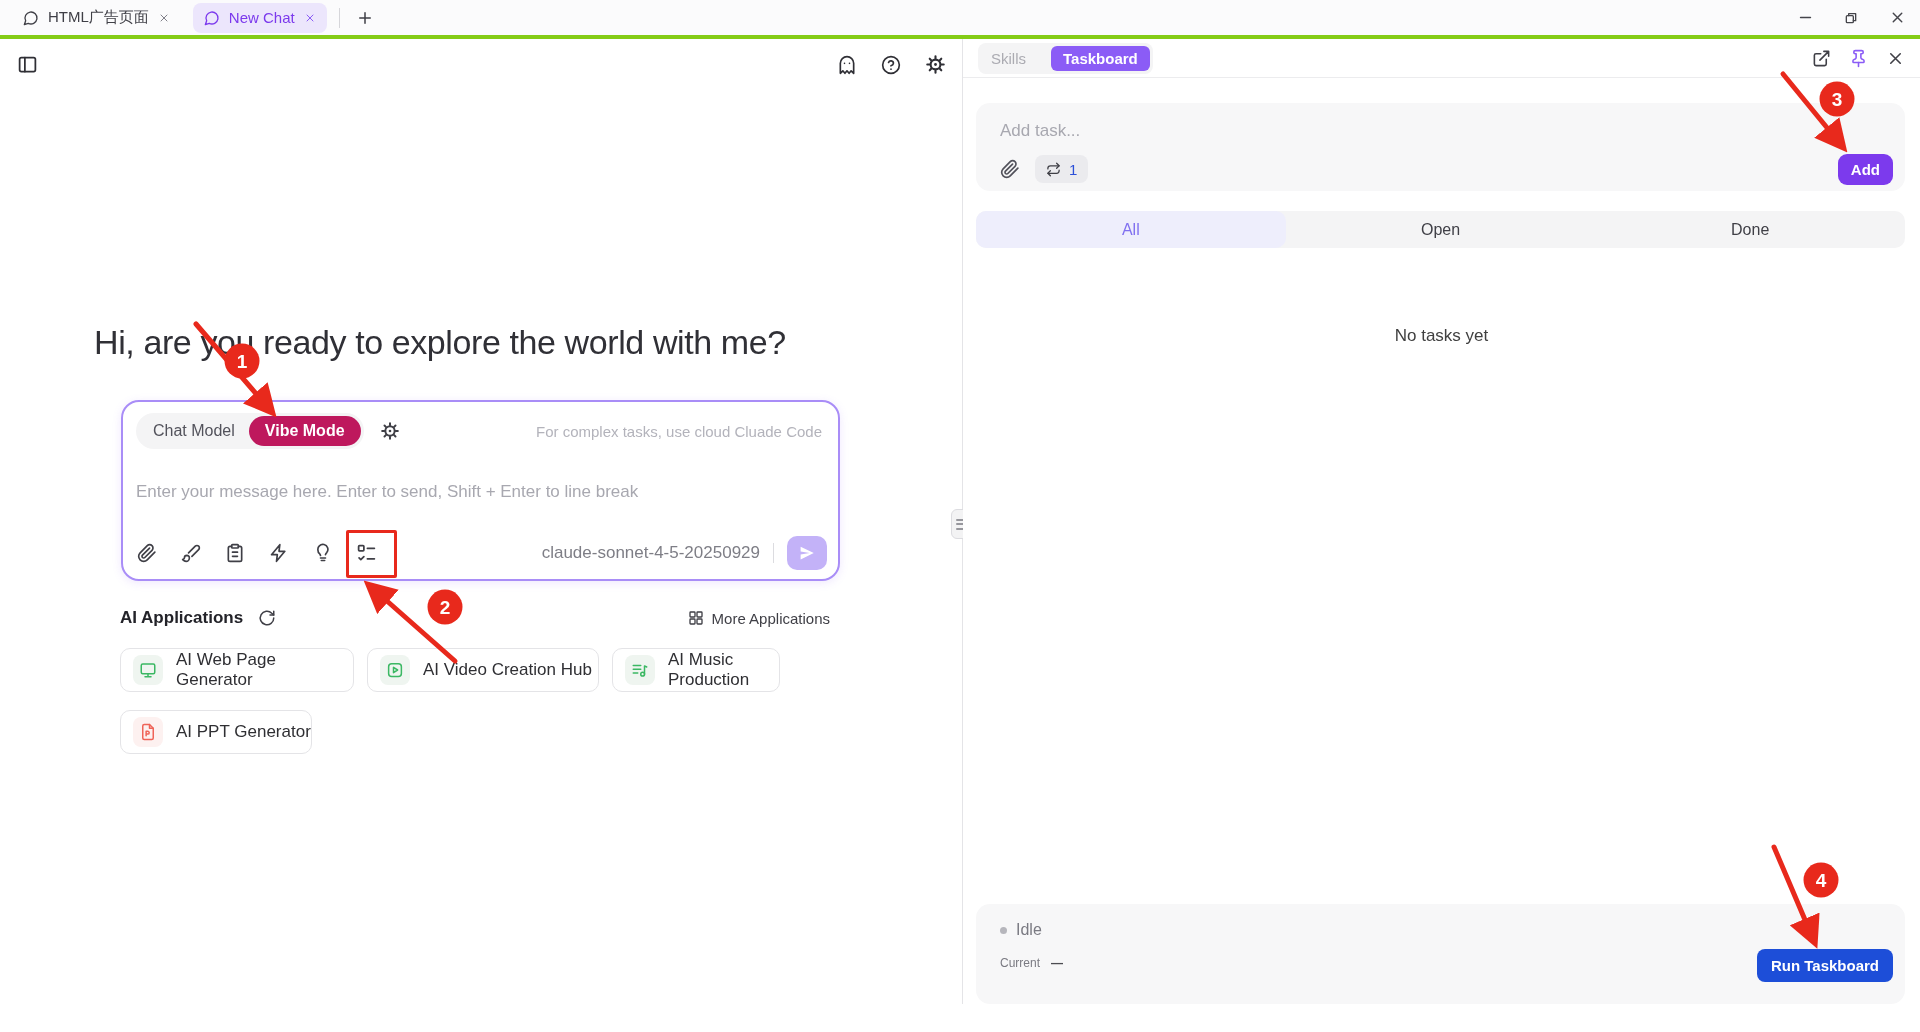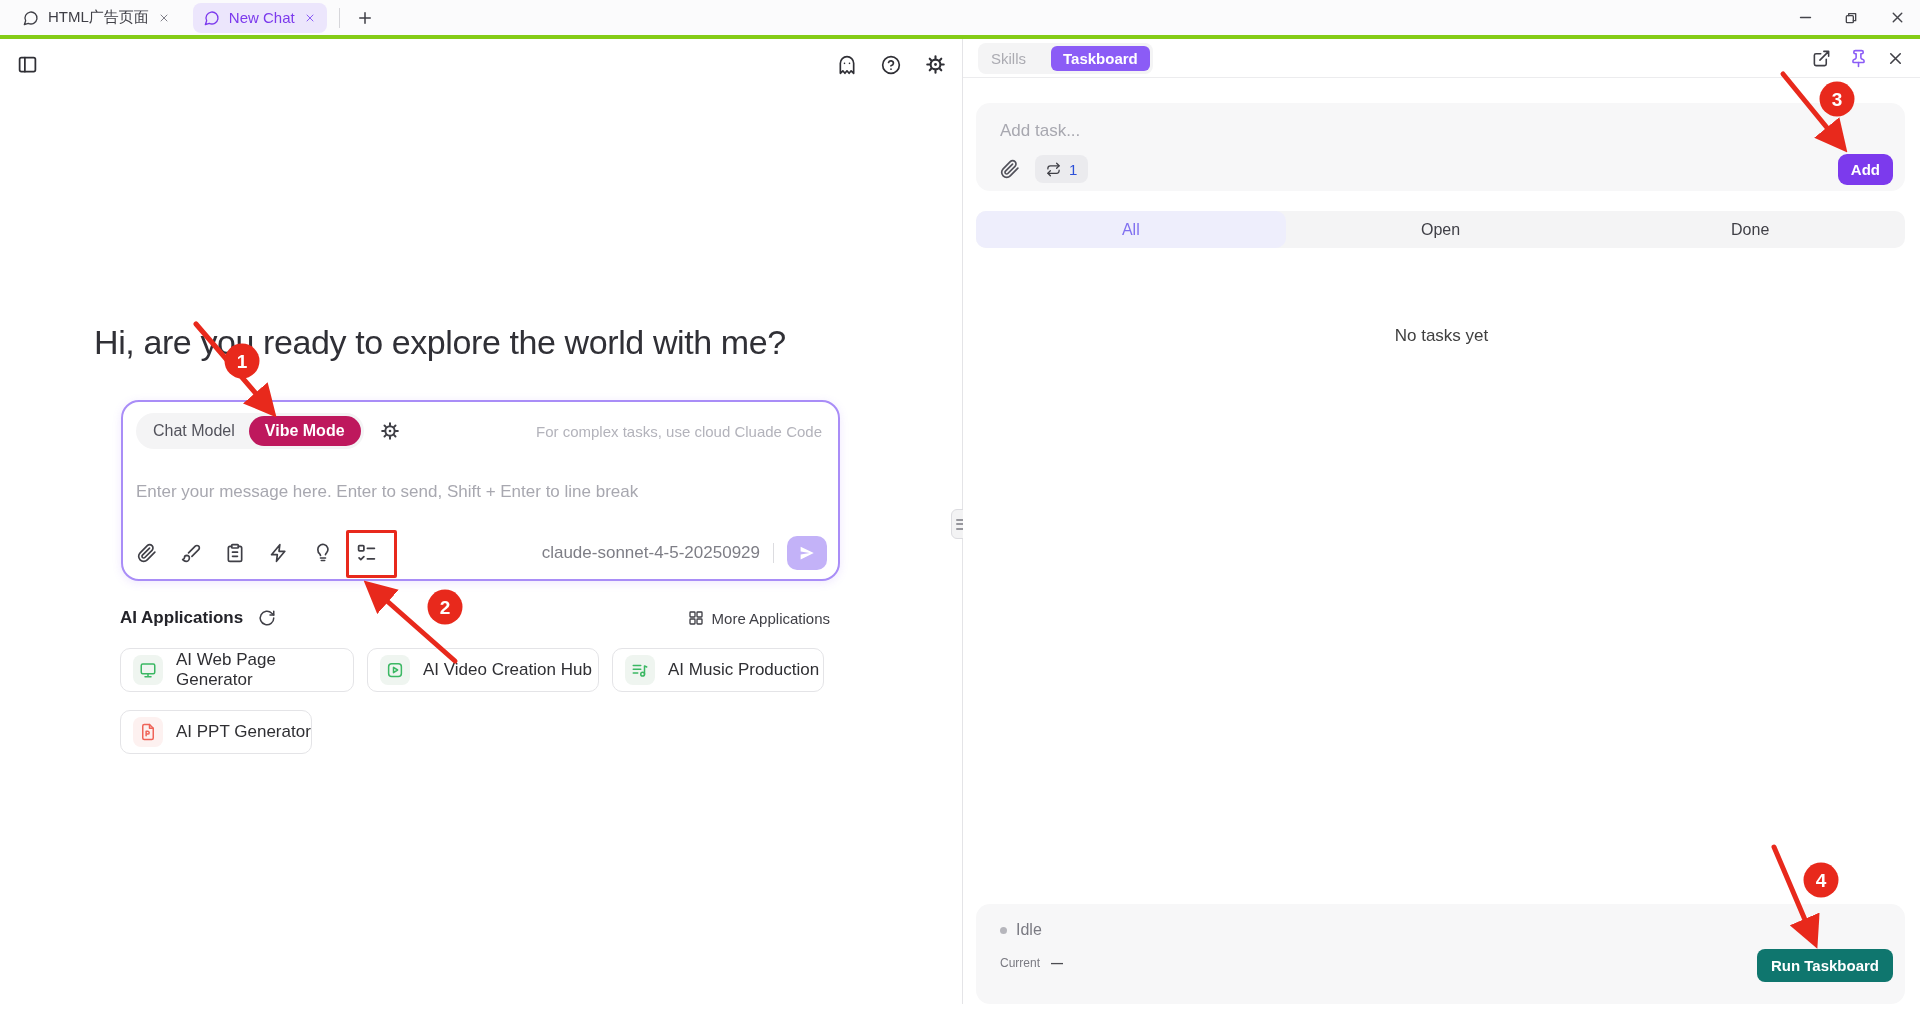--- a/index.html
+++ b/index.html
@@ -54,21 +54,21 @@
   .apps-title{font-size:17px;font-weight:700;color:#232329}
   .apps-refresh{margin-left:15px;color:#3f3f46;display:flex}
   .apps-more{margin-left:auto;display:flex;align-items:center;gap:8px;font-size:15px;color:#3f3f46}
   .app-card{position:absolute;height:44px;background:#fff;border:1px solid #e4e4e7;border-radius:10px;
     display:flex;align-items:center;gap:13px;padding-left:12px;font-size:17px;color:#2f2f33}
   .app-ico{width:30px;height:30px;border-radius:8px;display:flex;align-items:center;justify-content:center;flex:none}
   .app-ico.green{background:#eff5f0;color:#3bb863}
   .app-ico.red{background:#fdf1f0;color:#ef6458}
   .app1{left:120px;top:609px;width:234px}
   .app2{left:367px;top:609px;width:232px}
-  .app3{left:612px;top:609px;width:212px}
+  .app3{left:612px;top:609px;width:168px}
   .app4{left:120px;top:671px;width:192px}
 
   
   .divider{position:absolute;left:962px;top:39px;width:1px;height:965px;background:#e4e4e7}
   .grip{position:absolute;left:951px;top:509px;width:19px;height:30px;background:#f3f3f4;
     border:1px solid #dcdce0;border-radius:6px;display:flex;flex-direction:column;
     align-items:center;justify-content:center;gap:2.5px}
   .grip i{display:block;width:9px;height:2px;background:#97979d;border-radius:1px}
 
   
@@ -100,21 +100,21 @@
   .filter.active{background:#eeeefc;color:#8070f0}
 
   .empty{position:absolute;left:0;right:0;top:287px;text-align:center;font-size:17px;color:#404040}
 
   .status-card{position:absolute;left:13px;top:865px;width:929px;height:100px;background:#f7f7f8;
     border-radius:14px;padding:17px 12px 14px 24px}
   .idle-row{display:flex;align-items:center;gap:9px;font-size:16px;color:#7a7a82}
   .idle-dot{width:7px;height:7px;border-radius:50%;background:#b6b6bc}
   .current-row{margin-top:17px;display:flex;align-items:flex-start;gap:11px;font-size:12px;color:#7a7a82}
   .current-dash{color:#4c4c52;font-weight:700}
-  .run-btn{position:absolute;right:12px;bottom:22px;background:#0f766e;color:#fff;font-size:15px;
+  .run-btn{position:absolute;right:12px;bottom:22px;background:#1d4ed8;color:#fff;font-size:15px;
     font-weight:600;border-radius:8px;padding:8px 14px}
 
   
   .ann{position:absolute;inset:0;pointer-events:none}
   .ann-num{font-family:"Liberation Sans",sans-serif;font-size:19px;font-weight:bold;fill:#fff;
     text-anchor:middle}
   .red-box{position:absolute;left:346px;top:530px;width:51px;height:48px;
     border:3px solid #e8291c;border-radius:2px;pointer-events:none}
 </style>
 </head>

